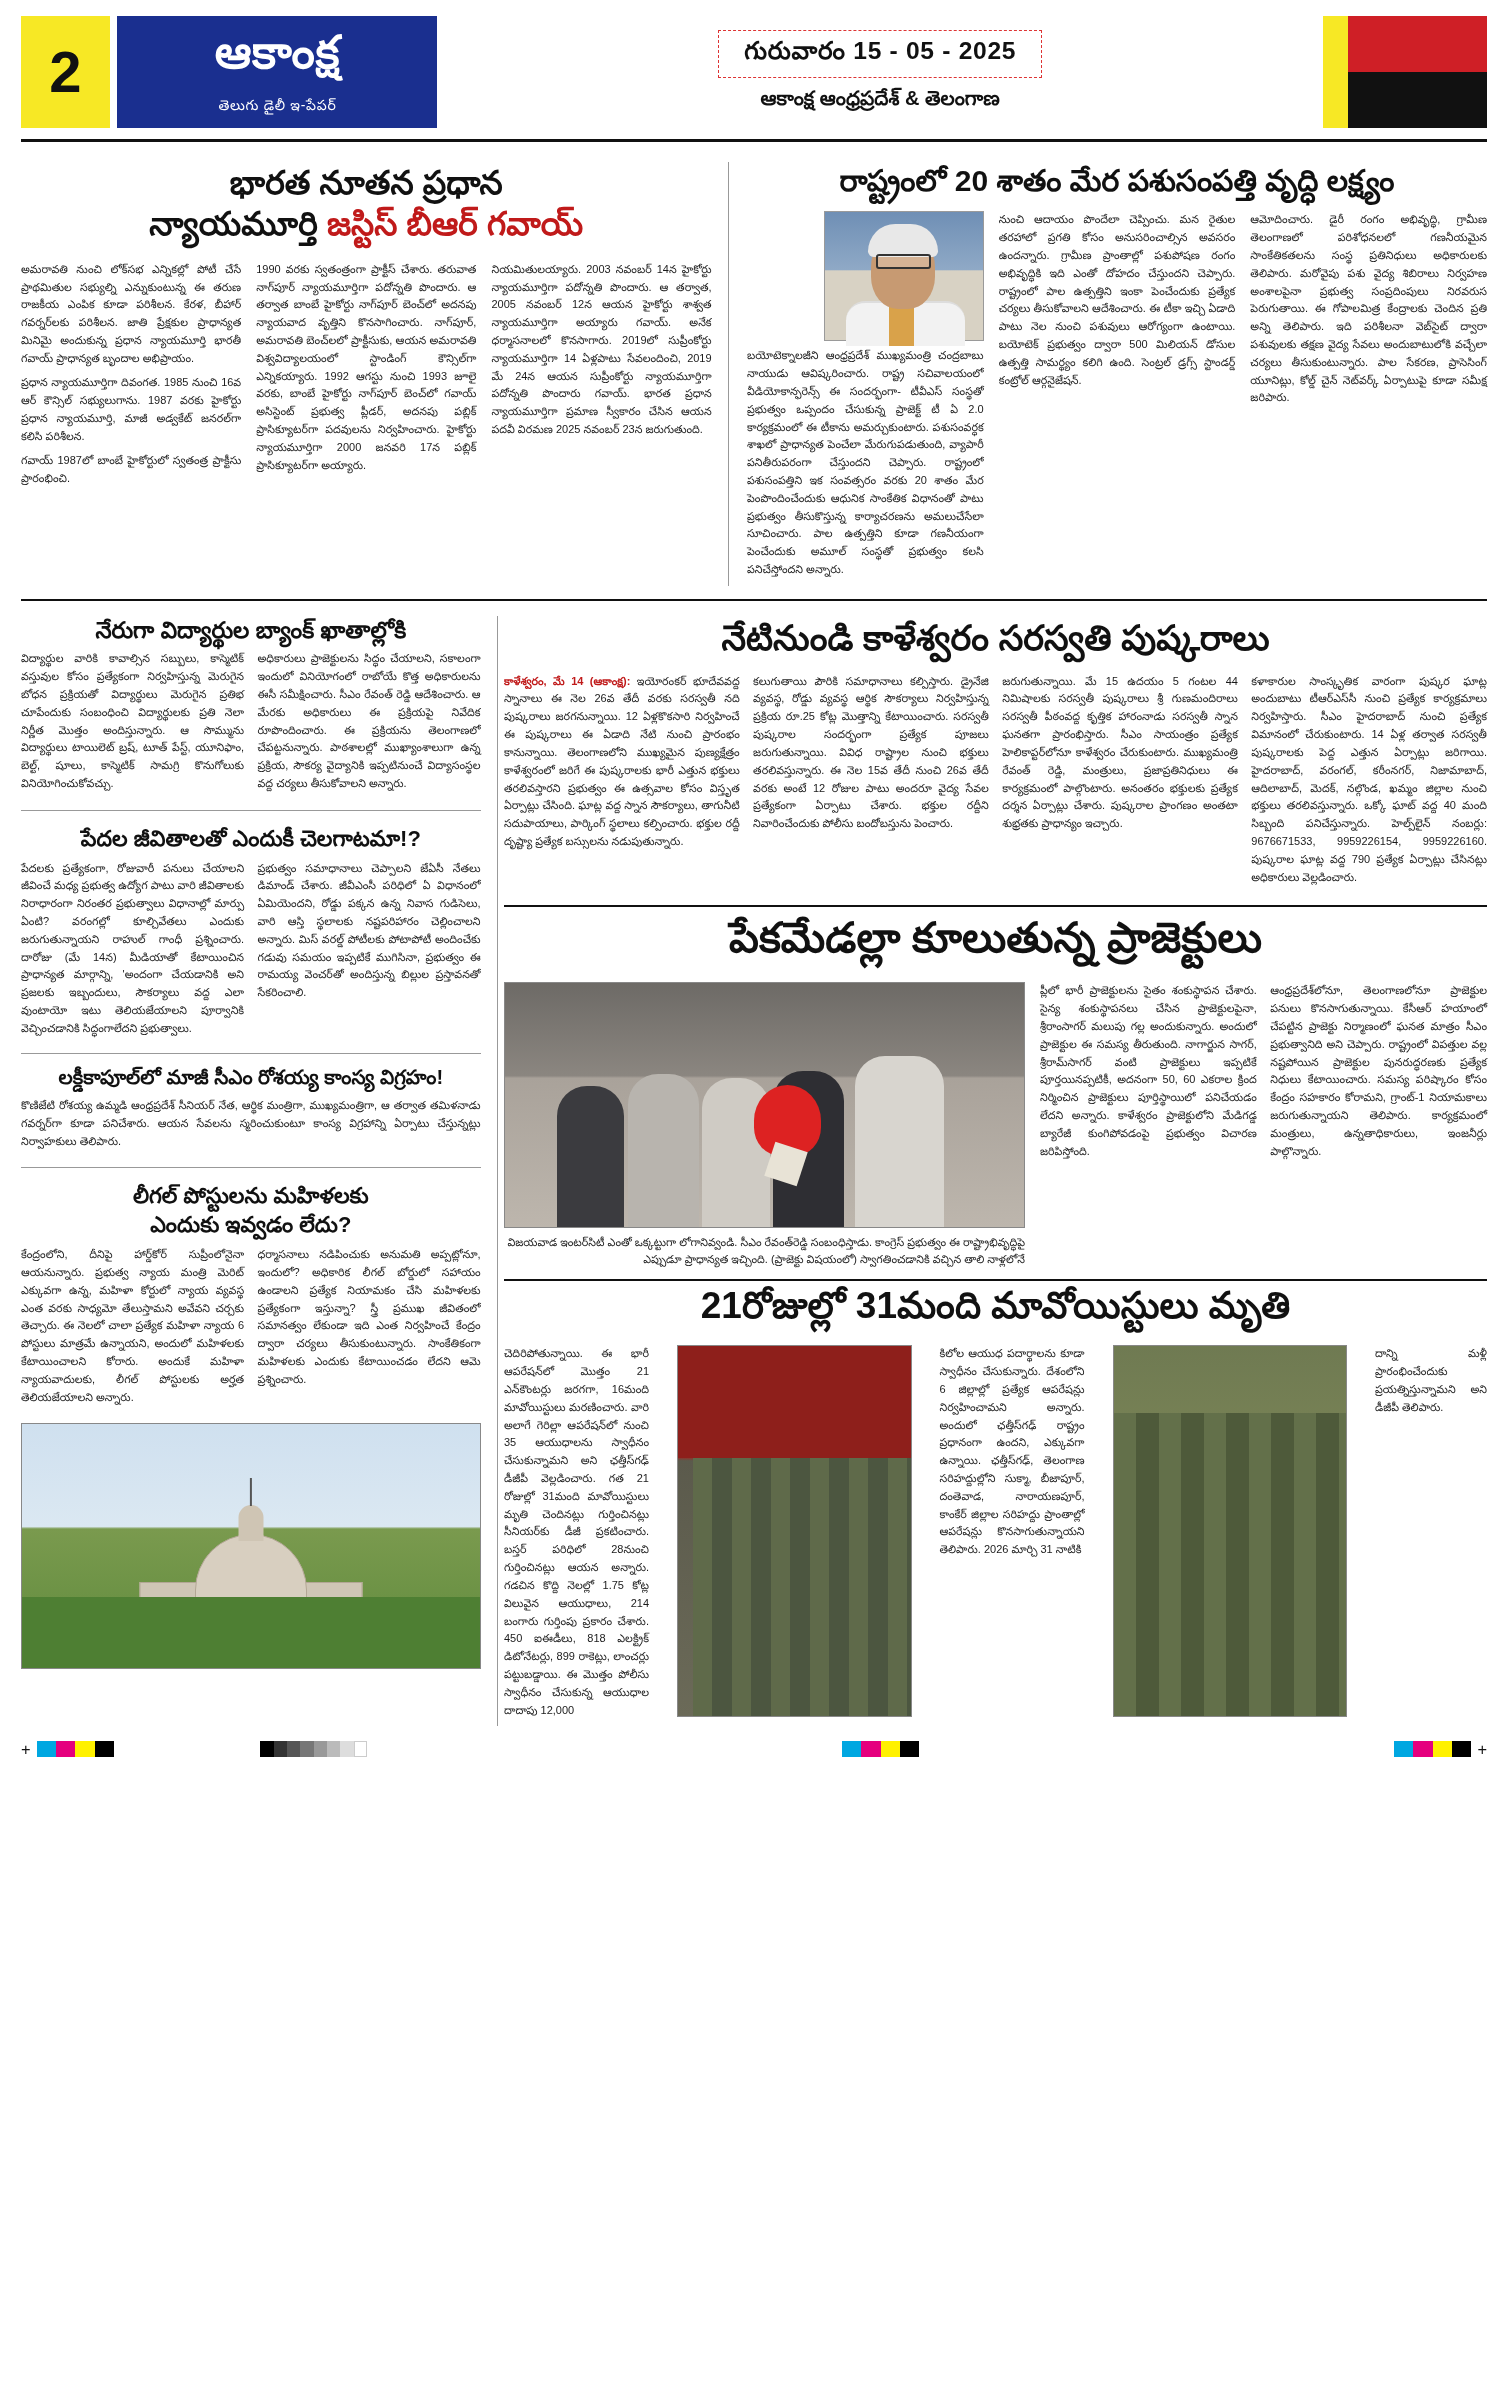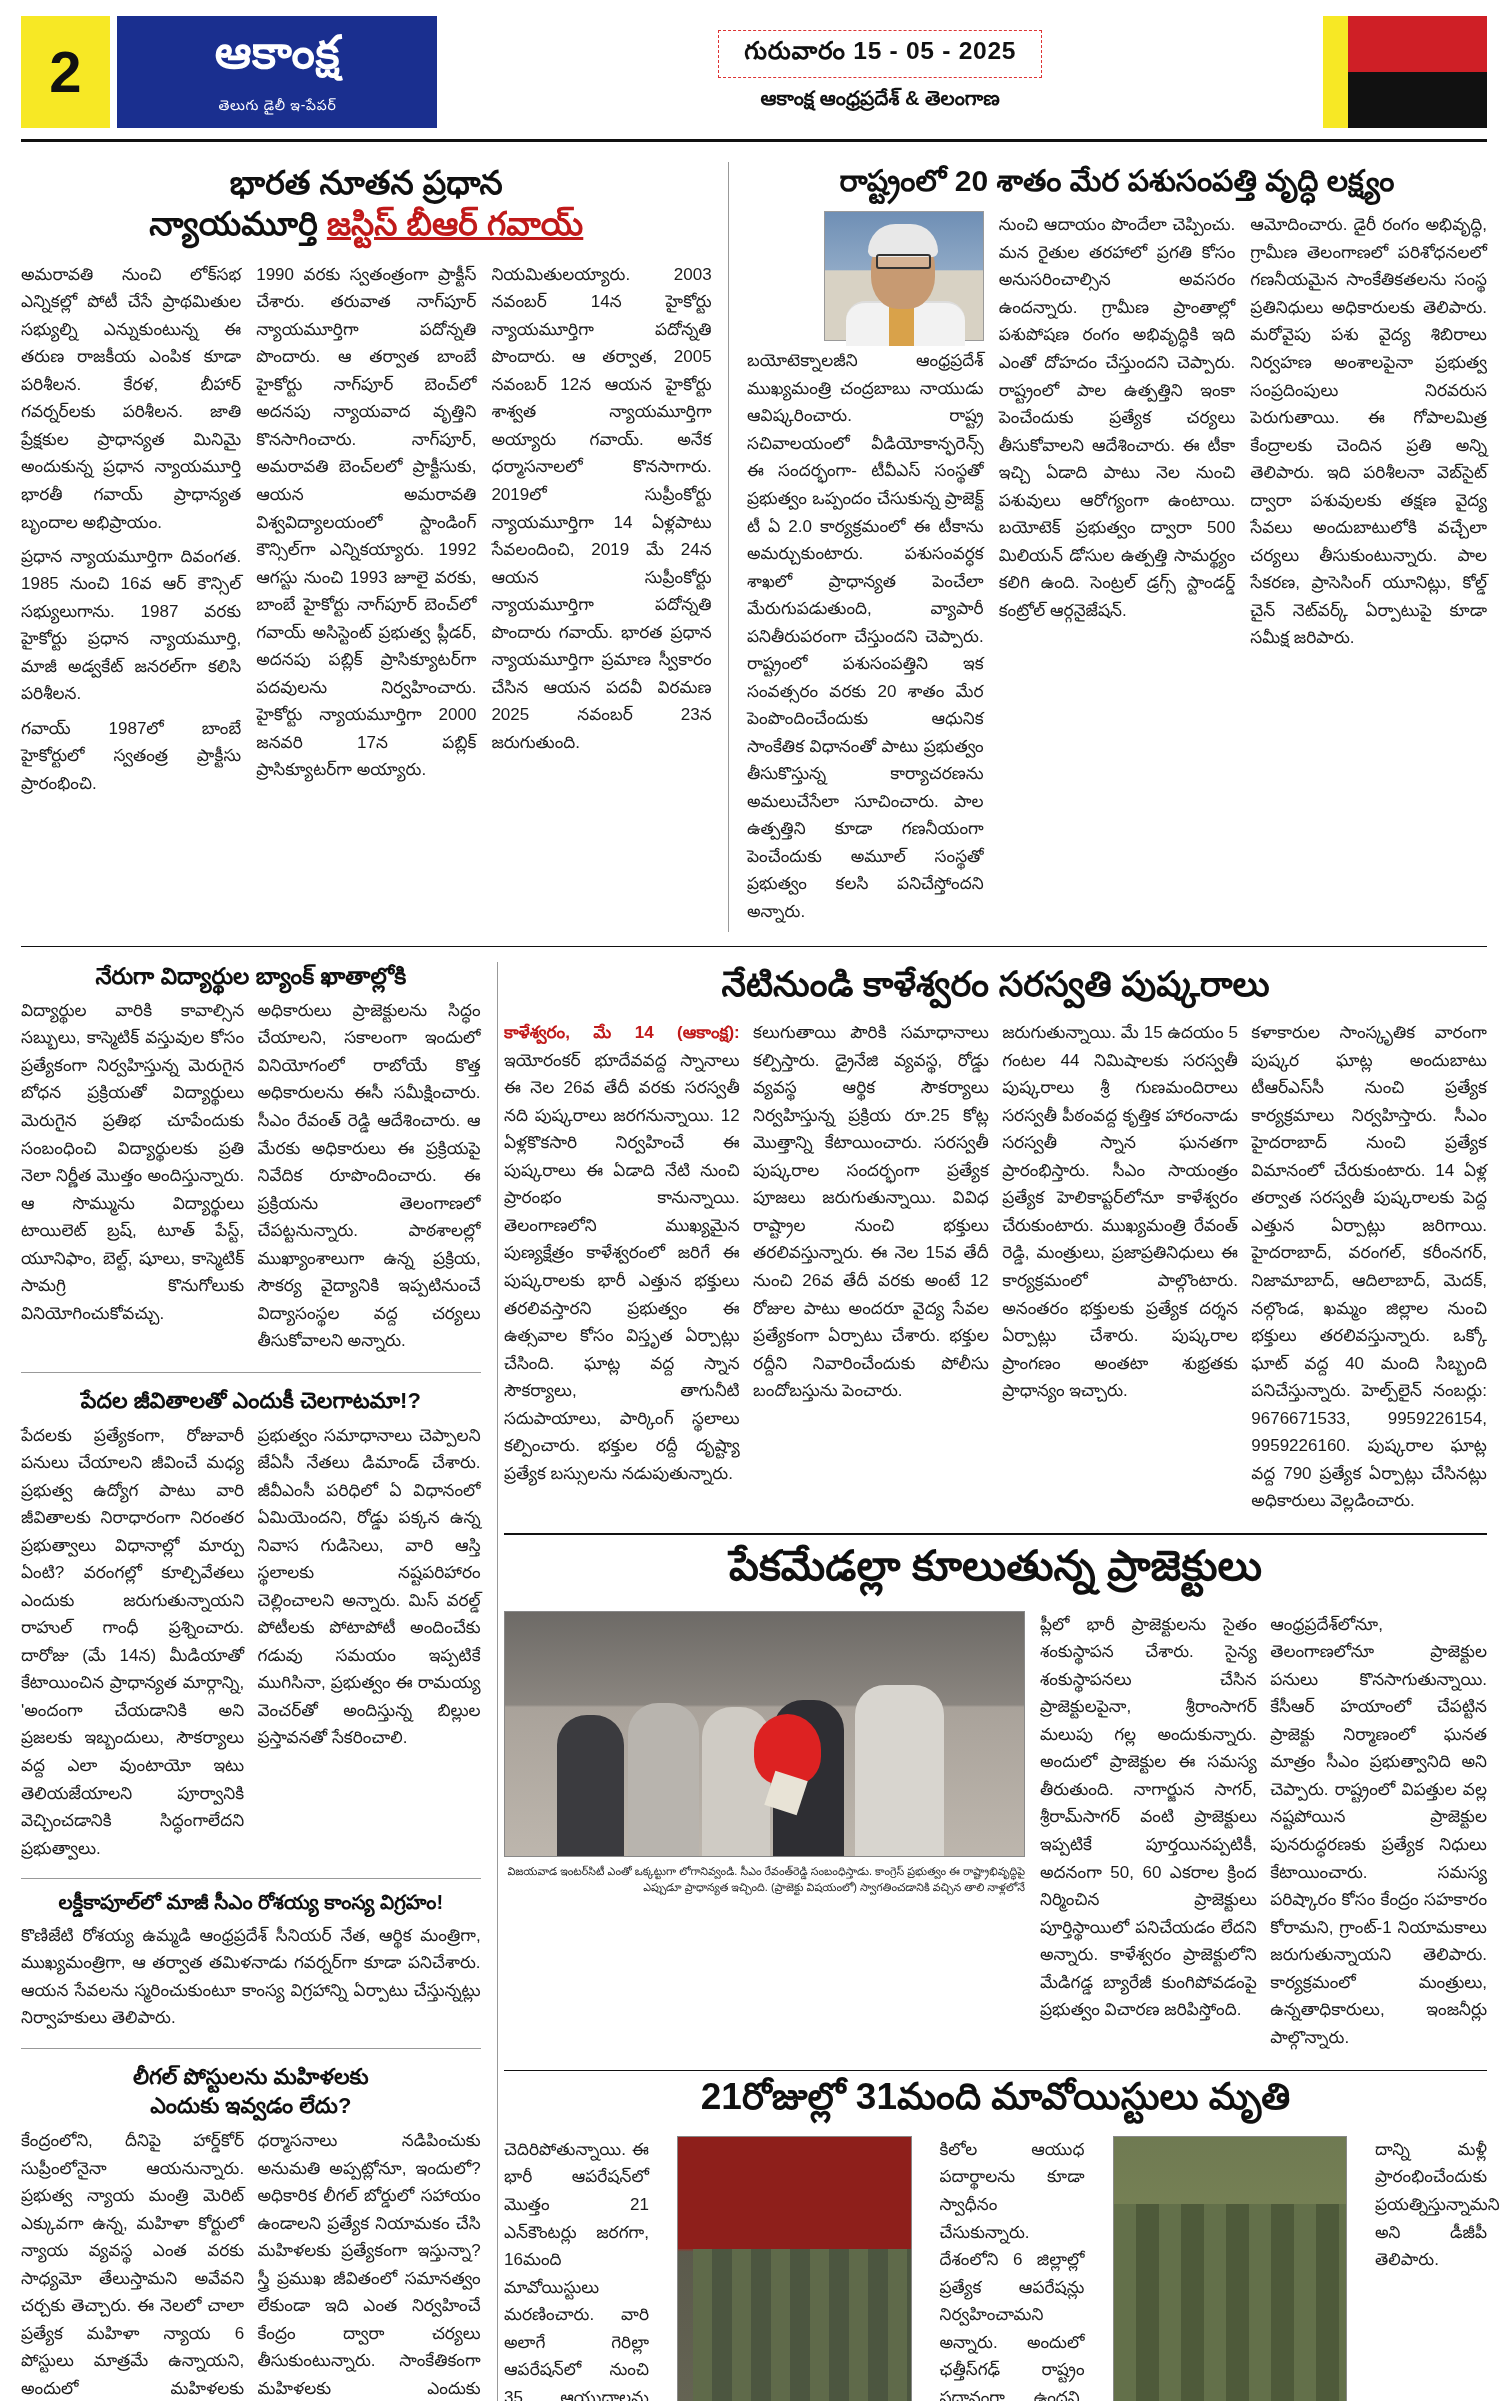--- a/index.html
+++ b/index.html
@@ -36,22 +36,22 @@
   .flag-blk { flex:1; background:#111; }
   .flag-yel { width:25px; background:#f7e825; }
   .flag-strip { display:flex; flex-direction:column; flex:1; }
   .flag-strip div { flex:1; }
 
   .rule-thick { height:3.7px; background:#111; margin:10.4px 21px 0 21px; }
   .rule-thin { height:1.5px; background:#111; margin:3px 21px 0 21px; }
   .hl {
     font-size:33px; font-weight:bold; line-height:1.25; text-align:center; color:#111;
   }
-  .hl .accent { color:#c01a1a;text-decoration:underline; }
-  .body-col { font-size:17px; line-height:1.62; text-align:justify; color:#1a1a1a; }
+  .hl .accent { color:#c01a1a; }
+  .body-col { font-size:11px; line-height:1.62; text-align:justify; color:#1a1a1a; }
   .body-col p { margin:0 0 6.7px 0; }
   .hr-blk { height:1.5px; background:#111; }
   .hr-gray { height:0.7px; background:#999; }
 
   
   .top-wrap { display:flex; margin:19.4px 21px 0 21px; }
   .top-left { width:707px; padding-right:16.4px; }
   .top-right { flex:1; padding-left:18px; border-left:0.7px solid #999; }
 
   .top-left-cols { display:flex; gap:15px; margin-top:16.4px; }

